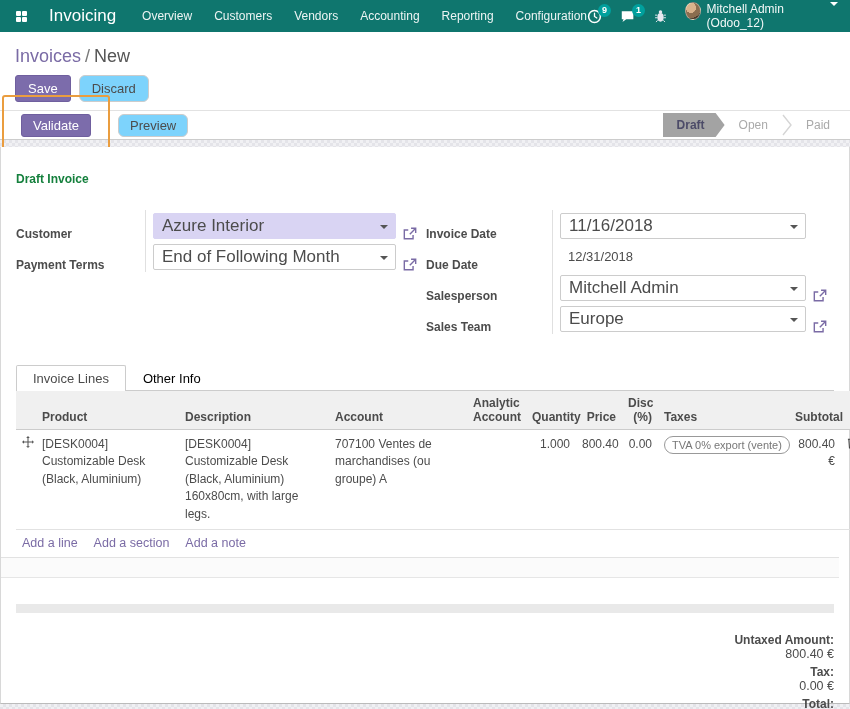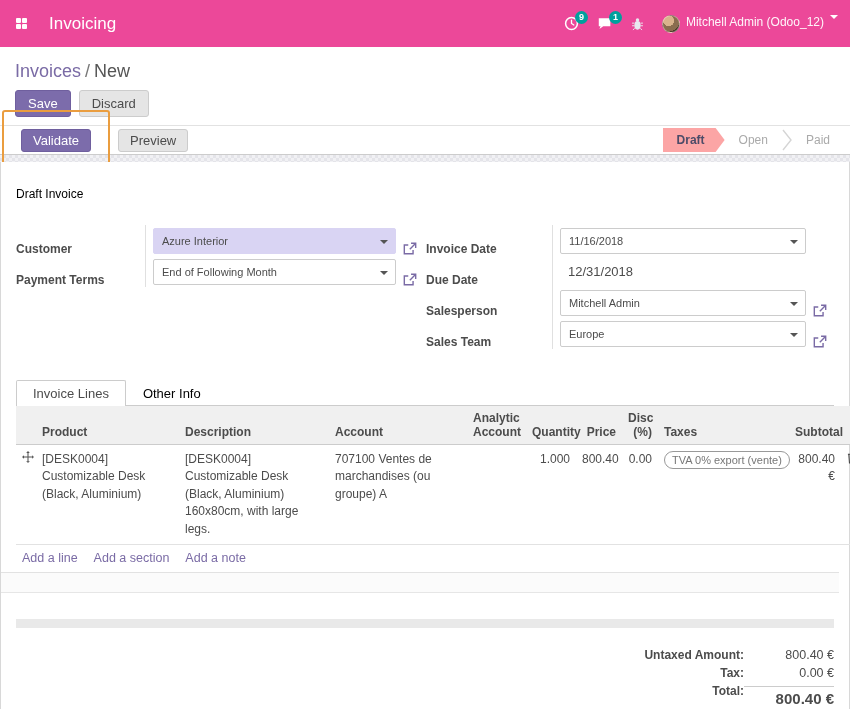--- a/index.html
+++ b/index.html
@@ -1,21 +1,21 @@
 <!DOCTYPE html>
 <html><head>
 <meta charset="utf-8">
 <style>
   * { box-sizing: border-box; margin: 0; padding: 0; }
   html,body { width: 850px; height: 709px; overflow: hidden;
     font-family: "Liberation Sans", sans-serif; font-size: 13px; color: #4c4c4c;
     background: #fff; }
 
   
-  .navbar { height: 47px; background: #ec4899; display: flex; align-items: center;
+  .navbar { height: 32px; background: #0f766e; display: flex; align-items: center;
     padding: 0 12px; color: #fff; box-shadow: 0 1px 2px rgba(0,0,0,.2); }
   .apps-icon { width: 11px; height: 11px; display: grid;
     grid-template-columns: 5px 5px; grid-template-rows: 5px 5px; gap: 1px; cursor: pointer; margin: 0 4px; }
   .apps-icon span { background: #fff; border-radius: 1px; }
   .brand { font-size: 17px; font-weight: 400; margin: 0 26px 0 18px; cursor: pointer; }
   .nav-menu { display: flex; gap: 22px; font-size: 12px; }
   .nav-menu .nav-item { color: rgba(255,255,255,.92); cursor: pointer; white-space: nowrap; }
   .nav-right { margin-left: auto; display: flex; align-items: center; gap: 18px; }
   .icon-badge-wrap { position: relative; cursor: pointer; display: flex; }
   .badge { position: absolute; top: -5px; right: -9px; min-width: 13px; height: 13px;
@@ -32,60 +32,60 @@
   
   .control-panel { padding: 14px 15px 8px; background: #fff; }
   .breadcrumb { font-size: 18px; margin-bottom: 8px; }
   .breadcrumb .bc-link { color: #7a6ba5; cursor: pointer; }
   .breadcrumb .bc-sep { color: #777; margin: 0 4px; }
   .breadcrumb .bc-current { color: #555; }
   .cp-buttons { display: flex; gap: 8px; }
   .btn { font-size: 13px; padding: 5px 12px; border-radius: 3px; cursor: pointer;
     border: 1px solid transparent; background: #fff; font-family: inherit; }
   .btn-primary { background: #7c6cab; border-color: #6f5f9e; color: #fff; }
-  .btn-default { background: #e5e5e5; border-color: #ccc; color: #4c4c4c; }
+  .btn-default { background: #7dd3fc; border-color: #ccc; color: #4c4c4c; border-radius: 6px; }
 
   
   .statusbar { display: flex; align-items: center; justify-content: space-between;
     border-top: 1px solid #e2e2e2; border-bottom: 1px solid #ccc; padding: 4px 6px 4px 2px;
     background: #fff; height: 30px; }
   .statusbar-left { display: flex; gap: 8px; align-items: center; }
   .annotation-box { border: 2px solid #ea9d3f; border-radius: 3px; padding: 17px; }
   .statusbar .btn { padding: 3px 11px; }
   .pipeline { display: flex; align-items: stretch; font-size: 12px; }
   .pipe-state { padding: 5px 14px; color: #aaa; display: flex; align-items: center; cursor: pointer; }
-  .pipe-state.active { background: #fca5a5; color: #4c4b68; font-weight: bold;
+  .pipe-state.active { background: #a3a3a3; color: #4c4b68; font-weight: bold;
     clip-path: polygon(0 0, calc(100% - 9px) 0, 100% 50%, calc(100% - 9px) 100%, 0 100%);
     padding-right: 20px; }
   .pipe-chevron { display: flex; align-items: center; }
 
   .checker-strip { height: 7px;
     background-color: #f1f1f4;
     background-image: linear-gradient(45deg, #e4e4e9 25%, transparent 25%, transparent 75%, #e4e4e9 75%),
       linear-gradient(45deg, #e4e4e9 25%, transparent 25%, transparent 75%, #e4e4e9 75%);
     background-size: 6px 6px; background-position: 0 0, 3px 3px; }
 
   
   .sheet { background: #fff; border-left: 1px solid #d8d8d8; border-right: 1px solid #d8d8d8;
     border-bottom: 1px solid #bbb; height: 557px; padding-top: 25px; position: relative; }
-  .sheet-title { font-size: 12px; font-weight: normal; color: #000000; padding: 0 15px; margin-bottom: 24px; }
+  .sheet-title { font-size: 12px; font-weight: bold; color: #15803d; padding: 0 15px; margin-bottom: 24px; }
 
   .form-grid { display: flex; padding: 0 15px; }
   .group { display: flex; flex-direction: column; }
   .group-left { width: 408px; }
   .group-right { flex: 1; }
   .frow { display: flex; align-items: flex-end; min-height: 31px; }
   .flabel { font-size: 12px; font-weight: bold; color: #4c4c4c; }
   .group-left .flabel { width: 129px; }
   .group-right .flabel { width: 128px; padding-left: 2px; }
   .fcell { flex: 1; border-left: 1px solid #e0e0e0; padding: 2px 0 2px 7px; align-self: stretch;
     display: flex; align-items: center; }
   .ficon { width: 28px; display: flex; justify-content: center; }
   .field { position: relative; width: 100%; height: 26px; border: 1px solid #ccc; border-radius: 2px;
-    background: #fff; display: flex; align-items: center; padding: 0 20px 0 8px; font-size: 11px;
+    background: #fff; display: flex; align-items: center; padding: 0 20px 0 8px; font-size: 17px;
     cursor: pointer; }
   .field.highlight { background: #d9d4f3; border-color: #d9d4f3; }
   .field .caret { position: absolute; right: 7px; top: 11px; width: 0; height: 0;
     border-left: 4px solid transparent; border-right: 4px solid transparent; border-top: 4px solid #555; }
   .field-plain { font-size: 13px; color: #4c4c4c; padding-left: 8px; }
   .ext-link { color: #7a6ba5; cursor: pointer; display: flex; }
 
   
   .tabs { display: flex; margin: 31px 15px 0; border-bottom: 1px solid #ccc; }
   .tab { padding: 5px 16px; font-size: 13px; cursor: pointer; border: 1px solid transparent;
@@ -110,21 +110,21 @@
   .trash-cell { cursor: pointer; padding-top: 8px; }
 
   .add-links { display: flex; gap: 16px; padding: 6px 6px 7px 21px; font-size: 12.5px;
     border-bottom: 1px solid #e2e2e2; margin-right: 10px; }
   .add-links span { color: #7a6ba5; cursor: pointer; }
   .empty-row { height: 20px; background: #fbfbfb; border-bottom: 1px solid #e6e6e6; margin-right: 10px; }
   .hbar { height: 9px; background: #e9e9e9; margin: 26px 15px 0; }
 
   
   .totals { margin: 18px 15px 0 auto; width: 290px; }
-  .trow { display: flex; justify-content: flex-end; align-items: flex-start; padding: 2px 0; }
+  .trow { display: flex; justify-content: flex-end; align-items: flex-end; padding: 2px 0; flex-direction: column; }
   .tlabel { font-size: 12px; font-weight: bold; color: #4c4c4c; }
   .tvalue { width: 90px; text-align: right; font-size: 12.5px; }
   .trow.total .tlabel { font-size: 12px; }
   .trow.total .tvalue { font-size: 15px; font-weight: bold; border-top: 1px solid #ccc; padding-top: 3px; margin-top: 2px; }
 
   
   .terms-wrap { padding: 22px 15px 0; }
   .bottom-strip { height: 12px;
     background-color: #f0f0f3;
     background-image: linear-gradient(45deg, #e3e3e8 25%, transparent 25%, transparent 75%, #e3e3e8 75%),
@@ -137,20 +137,28 @@
 <body>
 
 <div class="navbar">
   <div class="apps-icon">
     <span></span>
       <span></span>
       <span></span>
       <span></span>
   </div>
   <div class="brand">Invoicing</div>
+  <div class="nav-menu">
+    <span class="nav-item">Overview</span>
+    <span class="nav-item">Customers</span>
+    <span class="nav-item">Vendors</span>
+    <span class="nav-item">Accounting</span>
+    <span class="nav-item">Reporting</span>
+    <span class="nav-item">Configuration</span>
+  </div>
   <div class="nav-right">
     <div class="icon-badge-wrap">
       <span>
         <svg width="15" height="15" viewBox="0 0 16 16">
             <circle cx="8" cy="8" r="6.3" fill="none" stroke="#fff" stroke-width="1.6"></circle>
             <path d="M8 4.5V8l2.5 1.6" fill="none" stroke="#fff" stroke-width="1.4" stroke-linecap="round"></path>
           </svg>
       </span>
       <span class="badge">9</span>
     </div>

